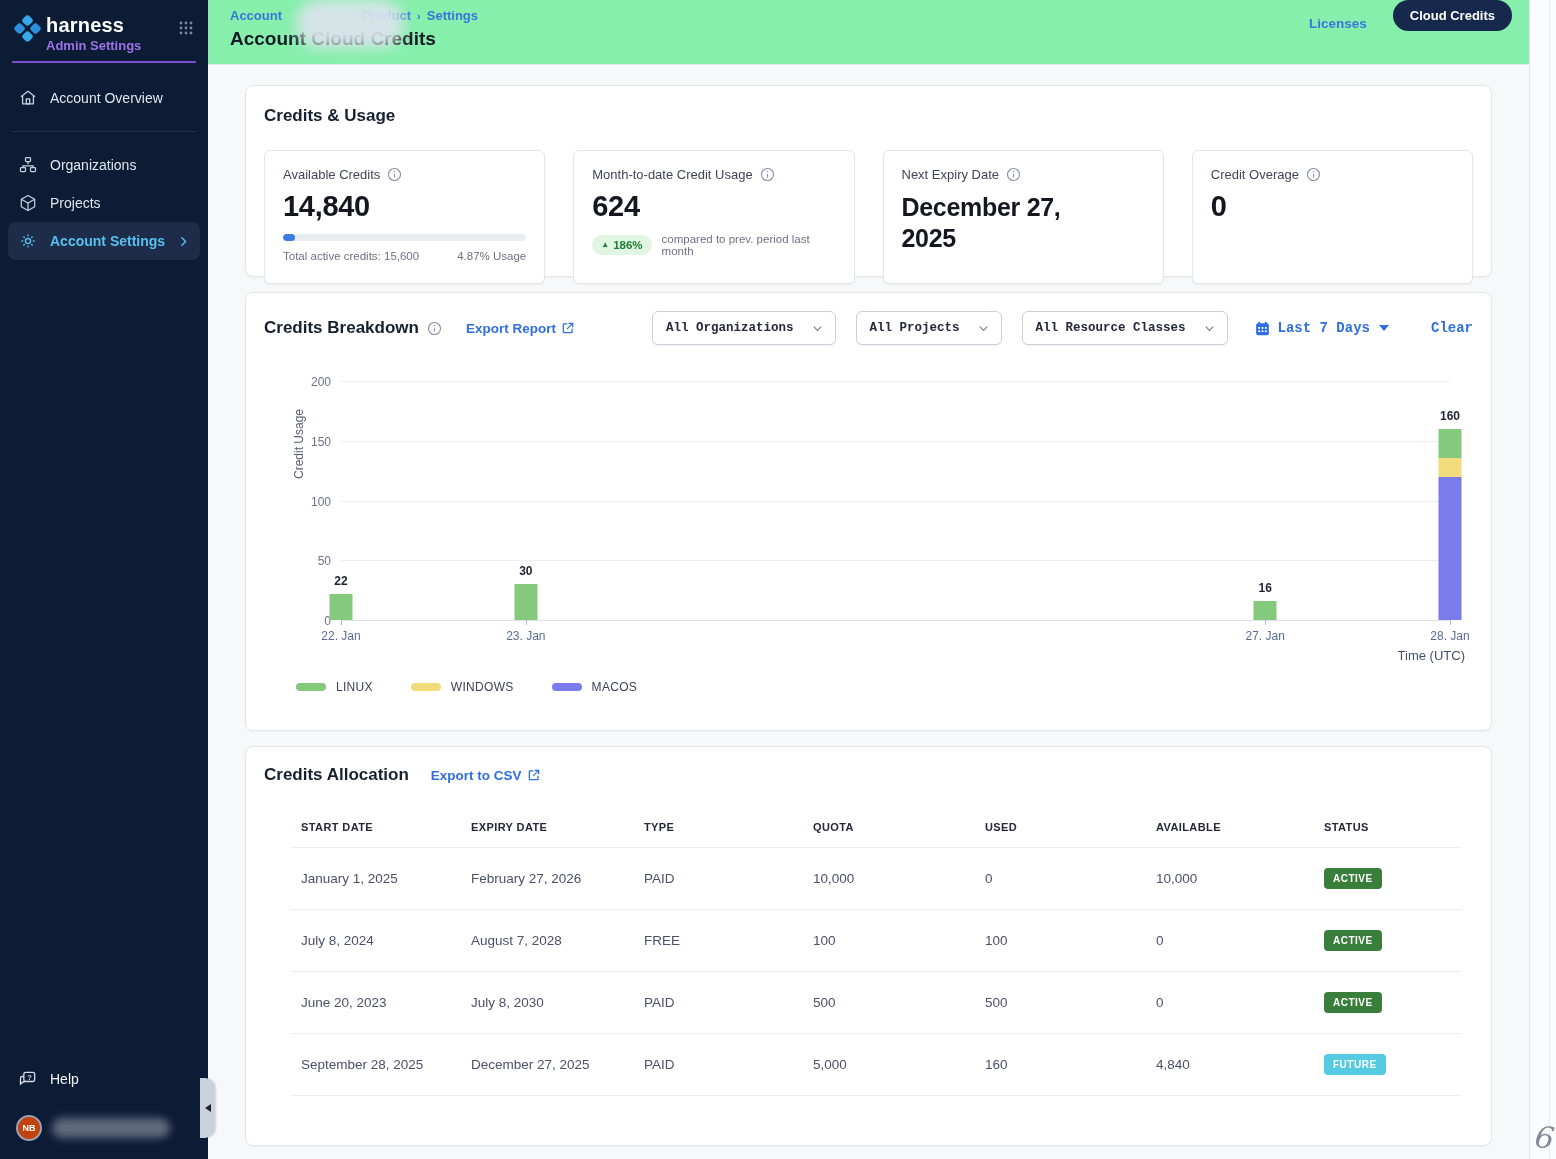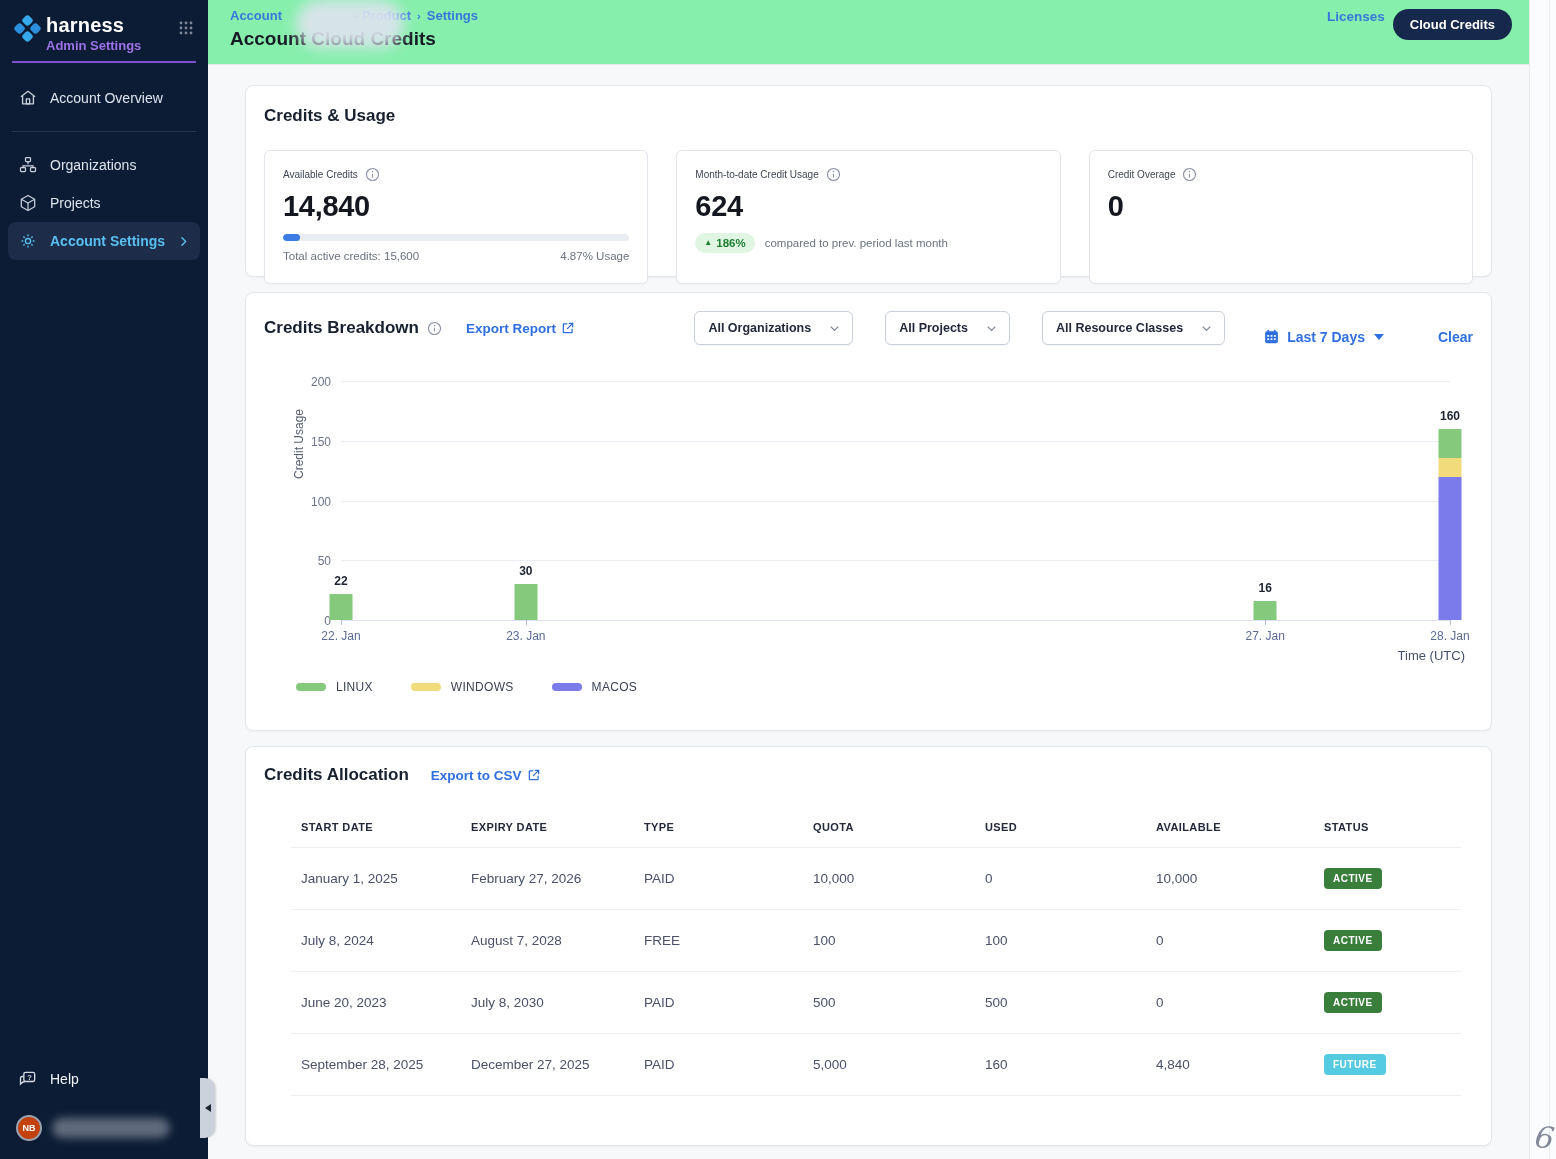--- a/index.html
+++ b/index.html
@@ -34,49 +34,49 @@
   .collapse-notch .tri { width:0; height:0; border-top:4px solid transparent; border-bottom:4px solid transparent; border-right:6px solid #1c2330; }
 
   
   .main { position:absolute; left:208px; top:0; right:0; height:100%; }
   .topbar { position:relative; height:65px; background:#86efac; border-bottom:1px solid #e4e7ec; padding:8px 4px 0 22px; }
   .breadcrumb { display:flex; align-items:center; font-size:13px; font-weight:bold; color:#3878dd; gap:6px; }
   .breadcrumb .crumb { cursor:pointer; }
   .breadcrumb .sep { color:#3878dd; font-size:11px; font-weight:bold; }
   .page-title { margin-top:5px; font-size:19px; font-weight:bold; color:#171b26; }
   .blur-blob { position:absolute; left:88px; top:0px; width:108px; height:48px; background:#dde4ee; opacity:.92; filter:blur(7px); border-radius:24px; pointer-events:none; }
-  .topbar-right { position:absolute; right:44px; top:9px; display:flex; align-items:flex-start; gap:8px; }
+  .topbar-right { position:absolute; right:44px; top:0; display:flex; align-items:flex-end; gap:26px; }
   .licenses-link { font-size:13.5px; font-weight:bold; color:#3878dd; cursor:pointer; }
   .cloud-credits-pill { background:#16294d; color:#fff; font-size:13px; font-weight:bold; padding:8px 17px; border-radius:17px; cursor:pointer; }
 
   
   .content { position:absolute; top:65px; left:0; right:27px; bottom:0; padding:20px 37px 0 37px; overflow:hidden; }
   .panel { background:#ffffff; border:1px solid #e3e7ec; border-radius:8px; box-shadow:0 1px 2px rgba(20,30,50,.04); }
   .panel-usage { height:192px; padding:20px 18px; }
   .panel-title { font-size:17px; font-weight:bold; color:#16202e; }
   .cards-row { display:flex; gap:28px; margin-top:24px; }
   .stat-card { flex:1; height:134px; border:1px solid #e2e6eb; border-radius:6px; padding:16px 18px; background:#fff; box-shadow:0 1px 2px rgba(20,30,50,.04); }
   .stat-label-row { display:flex; align-items:center; gap:7px; }
-  .stat-label { font-size:10px; color:#3f4654; }
+  .stat-label { font-size:13px; color:#3f4654; }
   .stat-value { margin-top:8px; font-size:29px; font-weight:bold; color:#14171f; letter-spacing:-0.3px; }
   .stat-value.date { font-size:25px; line-height:31px; max-width:215px; margin-top:10px; }
   .progress-track { margin-top:11px; height:7px; background:#e9ecf1; border-radius:4px; overflow:hidden; }
   .progress-fill { height:100%; background:#3b7ce5; border-radius:4px; }
   .stat-footer { display:flex; justify-content:space-between; margin-top:9px; font-size:11.5px; color:#6b7280; }
   .delta-row { display:flex; align-items:center; margin-top:10px; }
   .delta-badge { display:inline-flex; align-items:center; gap:4px; background:#e1f5e3; color:#1d7f33; font-size:11.5px; font-weight:bold; padding:4px 9px; border-radius:11px; }
   .delta-badge .tri-up { font-size:8px; line-height:8px; }
   .delta-note { font-size:11.5px; color:#6b7280; margin-left:10px; }
 
   
   .panel-breakdown { height:439px; margin-top:15px; padding:18px 18px; position:relative; }
   .bd-header { display:flex; align-items:center; }
   .bd-title-wrap { display:flex; align-items:center; gap:8px; }
   .export-link { display:flex; align-items:center; gap:5px; font-size:13.5px; font-weight:bold; color:#2f6fe0; margin-left:24px; cursor:pointer; }
-  .bd-filters { margin-left:auto; display:flex; align-items:flex-end; gap:32px; }
+  .bd-filters { margin-left:auto; display:flex; align-items:center; gap:20px;font-family:Liberation Mono, monospace; }
   .select-box { height:34px; border:1px solid #c9d0da; border-radius:6px; background:#fff; display:flex; align-items:center; padding:0 10px 0 13px; cursor:pointer; box-shadow:0 1px 1px rgba(20,30,50,.05); }
   .select-box .sel-lbl { font-size:12.5px; font-weight:bold; color:#22293a; margin-right:16px; white-space:nowrap; }
   .date-range { display:flex; align-items:center; gap:7px; margin-left:6px; cursor:pointer; }
   .date-range .dr-lbl { font-size:14px; font-weight:bold; color:#2f6fe0; }
   .caret-down { width:0; height:0; border-left:5px solid transparent; border-right:5px solid transparent; border-top:6px solid #2f6fe0; margin-left:2px; }
   .clear-link { font-size:14px; font-weight:bold; color:#2f6fe0; margin-left:22px; cursor:pointer; }
 
   .chart-wrap { position:relative; height:305px; margin-top:16px; }
   .plot { position:absolute; left:77px; top:20px; width:1109px; height:239px; }
   .gridline { position:absolute; left:0; right:0; height:1px; background:#eaedf4; }
@@ -272,20 +272,33 @@
                 </span>
             </div>
             <div class="stat-value">624</div>
             <div class="delta-row">
               <span class="delta-badge">
                   <span class="tri-up">▲</span>
                   <span>186%</span>
                 </span>
               <span class="delta-note">compared to prev. period last month</span>
             </div>
+          </div>
+          <div class="stat-card">
+            <div class="stat-label-row">
+              <span class="stat-label">Next Expiry Date</span>
+              <span class="info-ic">
+                  <svg width="15" height="15" viewBox="0 0 16 16" fill="none" stroke="#8a90a6" stroke-width="1.2">
+                    <circle cx="8" cy="8" r="6.4"></circle>
+                    <line x1="8" y1="7.2" x2="8" y2="11.2"></line>
+                    <circle cx="8" cy="4.8" r="0.8" fill="#8a90a6" stroke="none"></circle>
+                  </svg>
+                </span>
+            </div>
+            <div class="stat-value date">December 27, 2025</div>
           </div>
           <div class="stat-card">
             <div class="stat-label-row">
               <span class="stat-label">Credit Overage</span>
               <span class="info-ic">
                   <svg width="15" height="15" viewBox="0 0 16 16" fill="none" stroke="#8a90a6" stroke-width="1.2">
                     <circle cx="8" cy="8" r="6.4"></circle>
                     <line x1="8" y1="7.2" x2="8" y2="11.2"></line>
                     <circle cx="8" cy="4.8" r="0.8" fill="#8a90a6" stroke="none"></circle>
                   </svg>

